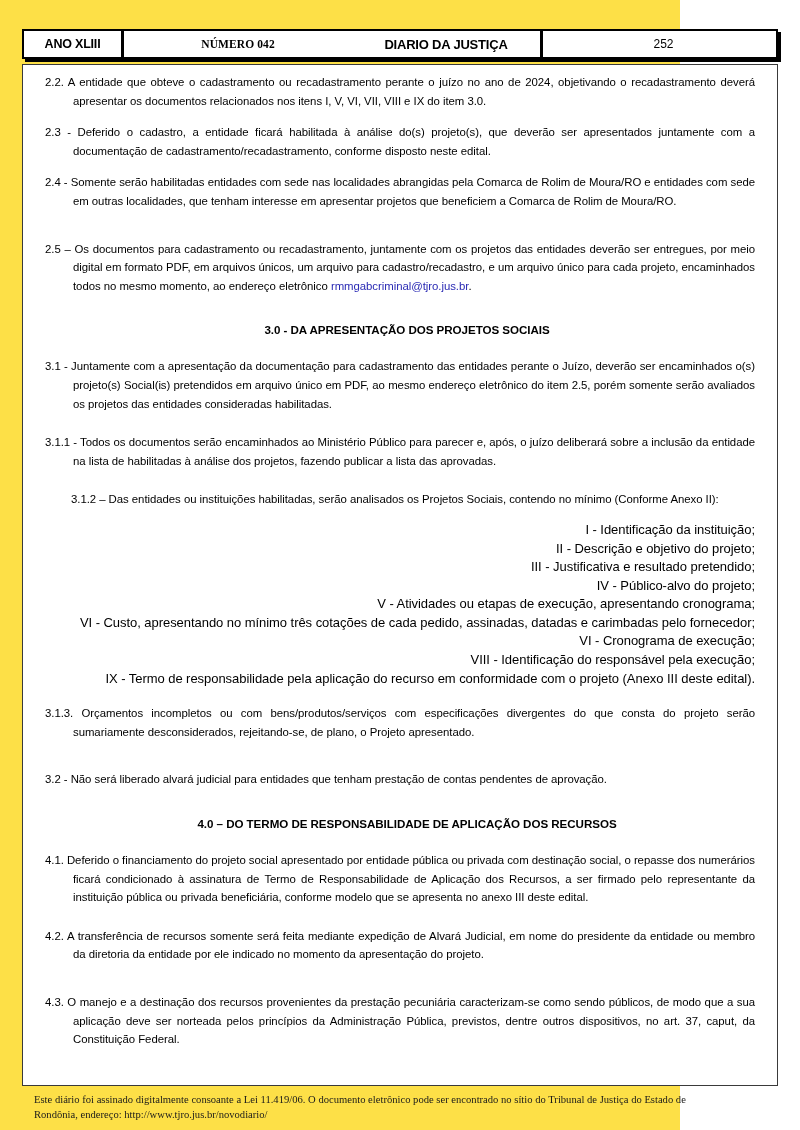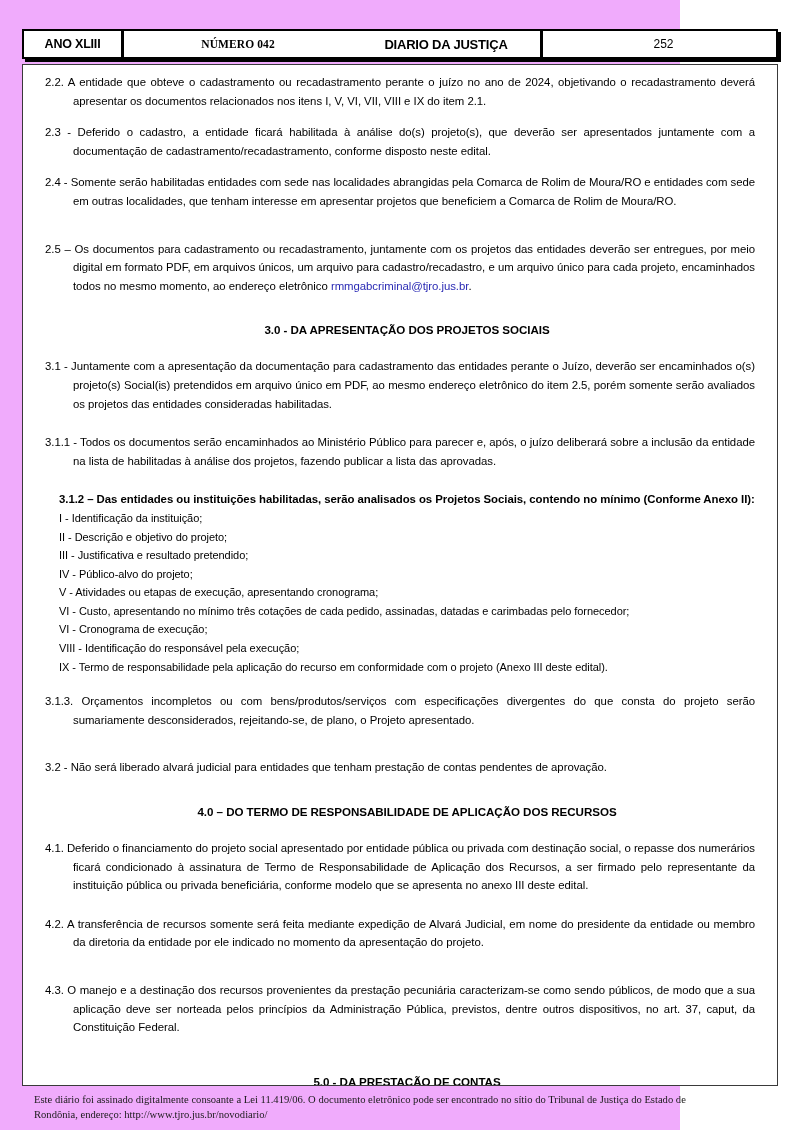--- a/index.html
+++ b/index.html
@@ -13,21 +13,21 @@
     font-family: "Liberation Sans", sans-serif;
     color: #000000;
     -webkit-font-smoothing: antialiased;
   }
 
   .page {
     position: relative;
     width: 680px;
     height: 1130px;
     box-sizing: border-box;
-    background: #f0abfc;
+    background: #fde047;
   }
 
   
   .masthead {
     position: absolute;
     left: 22px;
     top: 29px;
     width: 756px;
     height: 30px;
     box-sizing: border-box;
@@ -117,35 +117,34 @@
     line-height: 18px;
     margin: 0 0 18px 0;
     padding-left: 14px;
     text-align: center;
     letter-spacing: -0.05px;
   }
 
   .roman-intro {
     font-size: 11.4px;
     line-height: 18.6px;
-    margin: 0;
+    margin: 12px;
     padding-left: 14px;
     text-align: left;
     letter-spacing: -0.05px;
-    font-weight: bold;
   }
   .roman-list {
     list-style: none;
     margin: 0 0 16px 0;
     padding: 0 0 0 14px;
   }
   .roman-list li {
-    font-size: 11px;
+    font-size: 13px;
     line-height: 18.6px;
-    text-align: left;
+    text-align: right;
     letter-spacing: -0.05px;
     white-space: nowrap;
   }
 
   .link {
     color: #2a2ab4;
     text-decoration: none;
   }
 
   .spacer-sm { height: 10px; }
@@ -174,21 +173,21 @@
   <div class="masthead">
     <div class="mast-cell mast-ano">ANO XLIII</div>
     <div class="mast-cell mast-numero">NÚMERO 042</div>
     <div class="mast-cell mast-title">DIARIO DA JUSTIÇA</div>
     <div class="mast-cell mast-page">252</div>
   </div>
 
   <div class="content-frame">
     <div class="content-inner">
 
-      <p class="para">2.2. A entidade que obteve o cadastramento ou recadastramento perante o juízo no ano de 2024, objetivando o recadastramento deverá apresentar os documentos relacionados nos itens I, V, VI, VII, VIII e IX do item 2.1.</p>
+      <p class="para">2.2. A entidade que obteve o cadastramento ou recadastramento perante o juízo no ano de 2024, objetivando o recadastramento deverá apresentar os documentos relacionados nos itens I, V, VI, VII, VIII e IX do item 3.0.</p>
 
       <p class="para">2.3 - Deferido o cadastro, a entidade ficará habilitada à análise do(s) projeto(s), que deverão ser apresentados juntamente com a documentação de cadastramento/recadastramento, conforme disposto neste edital.</p>
 
       <p class="para">2.4 - Somente serão habilitadas entidades com sede nas localidades abrangidas pela Comarca de Rolim de Moura/RO e entidades com sede em outras localidades, que tenham interesse em apresentar projetos que beneficiem a Comarca de Rolim de Moura/RO.</p>
 
       <p class="para gap-xl"><span>2.5 – Os documentos para cadastramento ou recadastramento, juntamente com os projetos das entidades deverão ser entregues, por meio digital em formato PDF, em arquivos únicos, um arquivo para cadastro/recadastro, e um arquivo único para cada projeto, encaminhados todos no mesmo momento, ao endereço eletrônico </span><a class="link" href="#">rmmgabcriminal@tjro.jus.br</a><span>.</span></p>
 
       <h2 class="heading">3.0 - DA APRESENTAÇÃO DOS PROJETOS SOCIAIS</h2>
 
       <p class="para gap-lg">3.1 - Juntamente com a apresentação da documentação para cadastramento das entidades perante o Juízo, deverão ser encaminhados o(s) projeto(s) Social(is) pretendidos em arquivo único em PDF, ao mesmo endereço eletrônico do item 2.5, porém somente serão avaliados os projetos das entidades consideradas habilitadas.</p>

